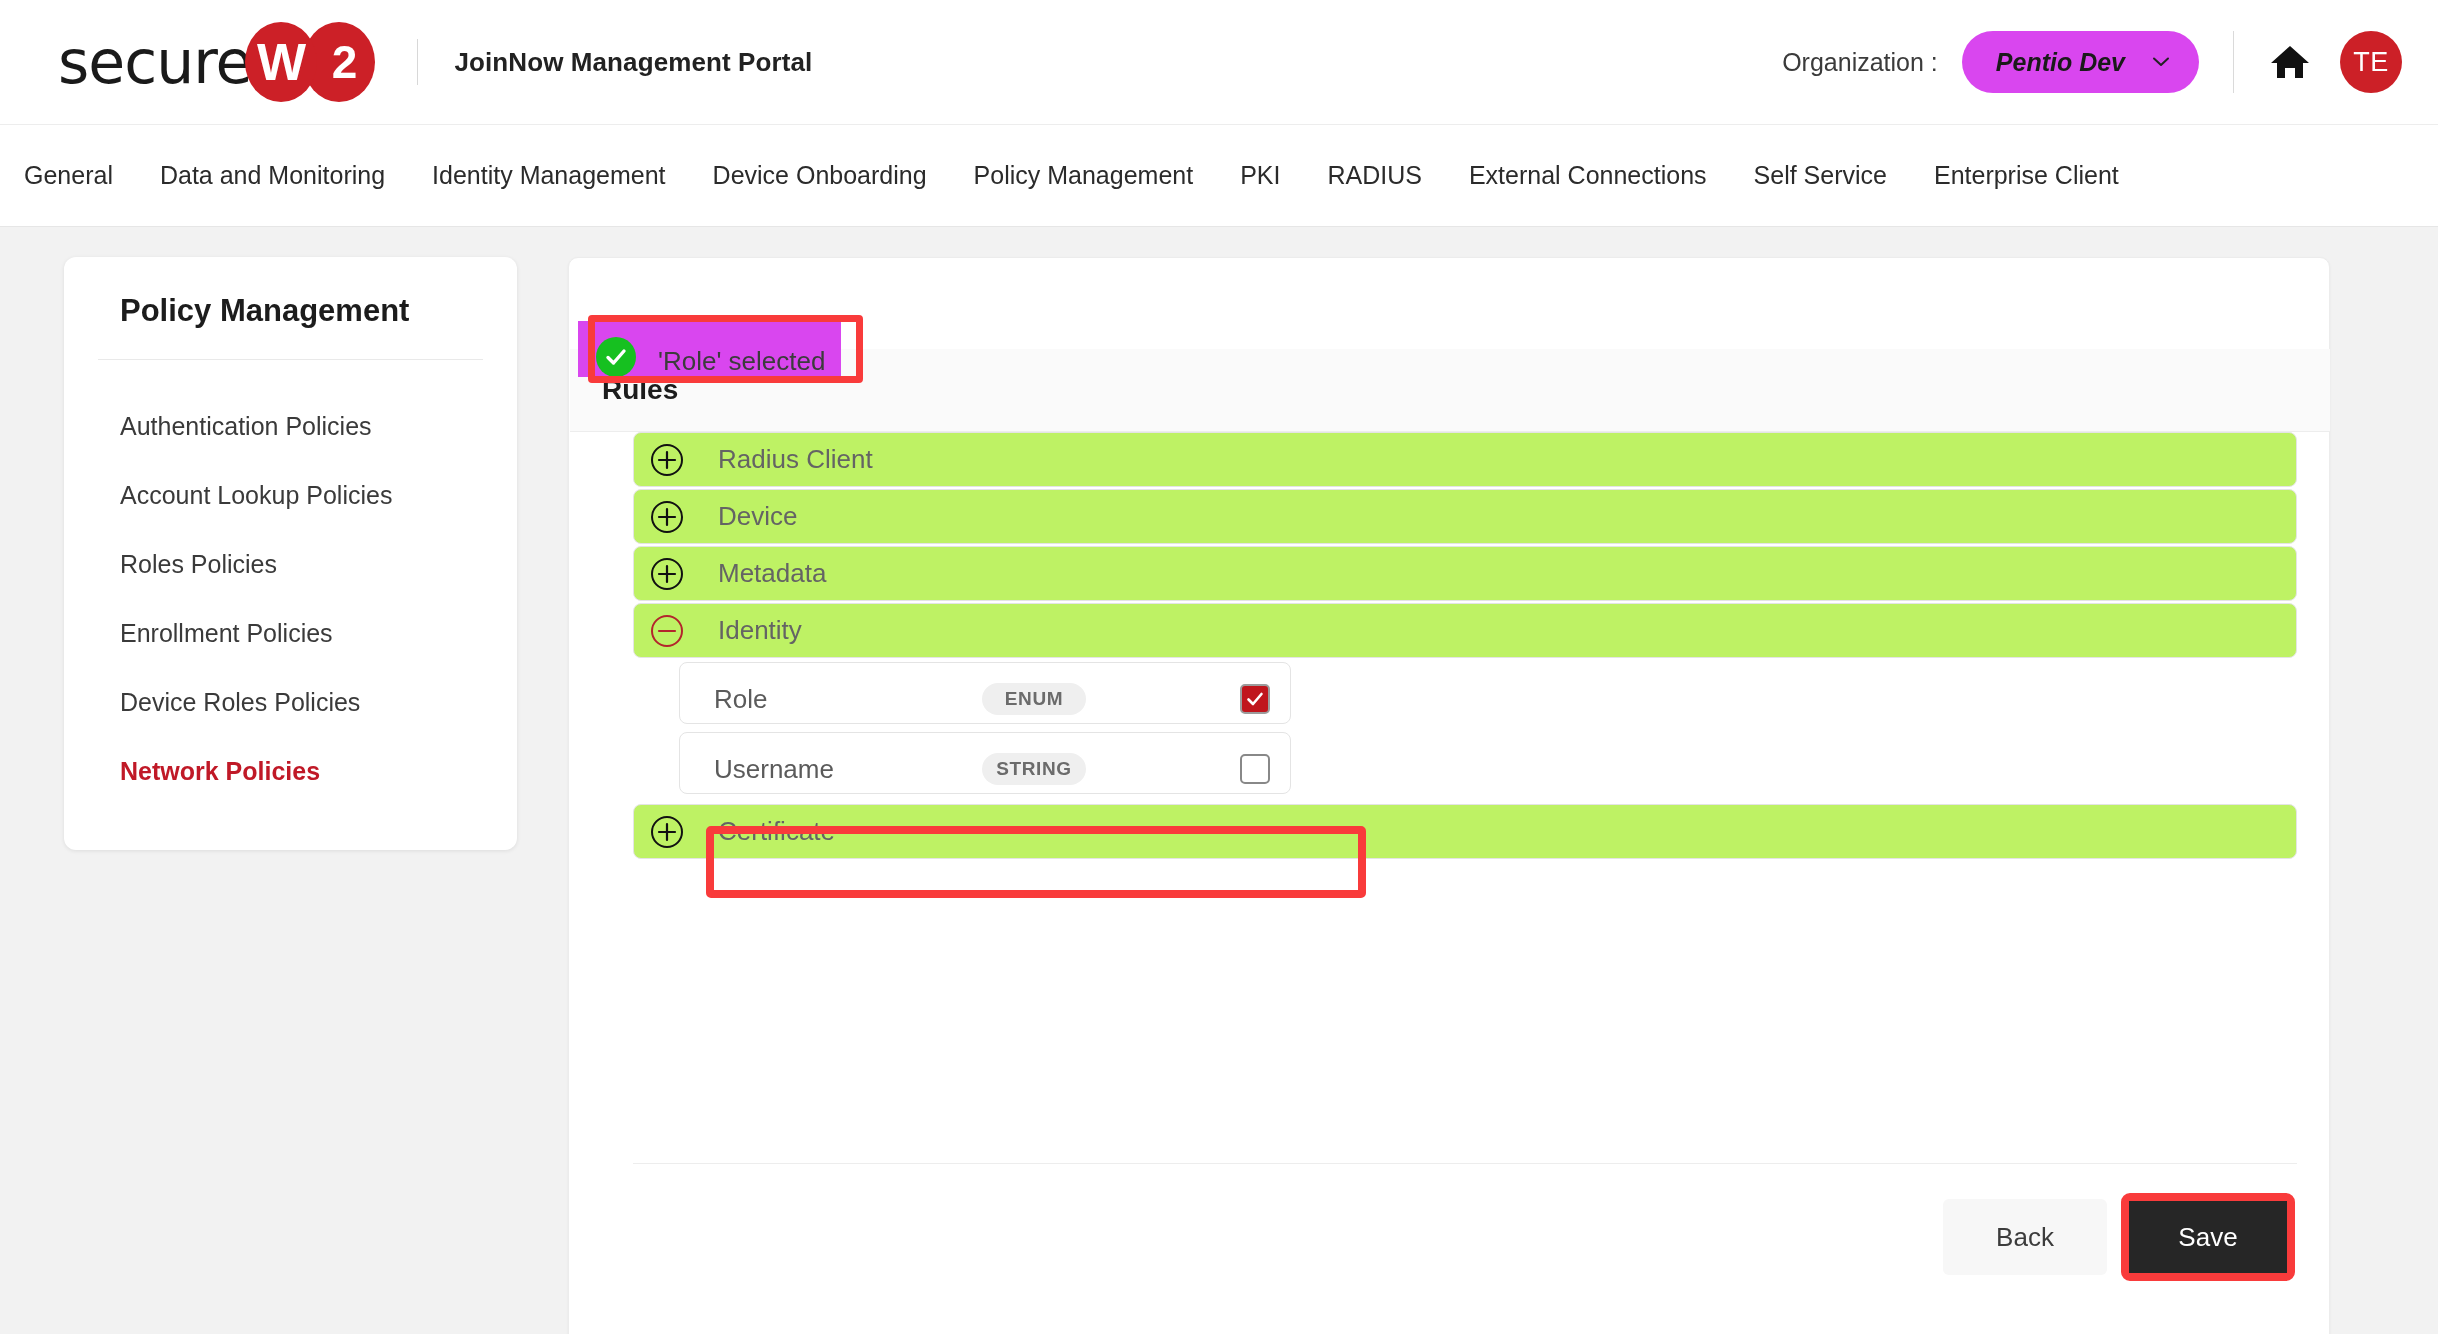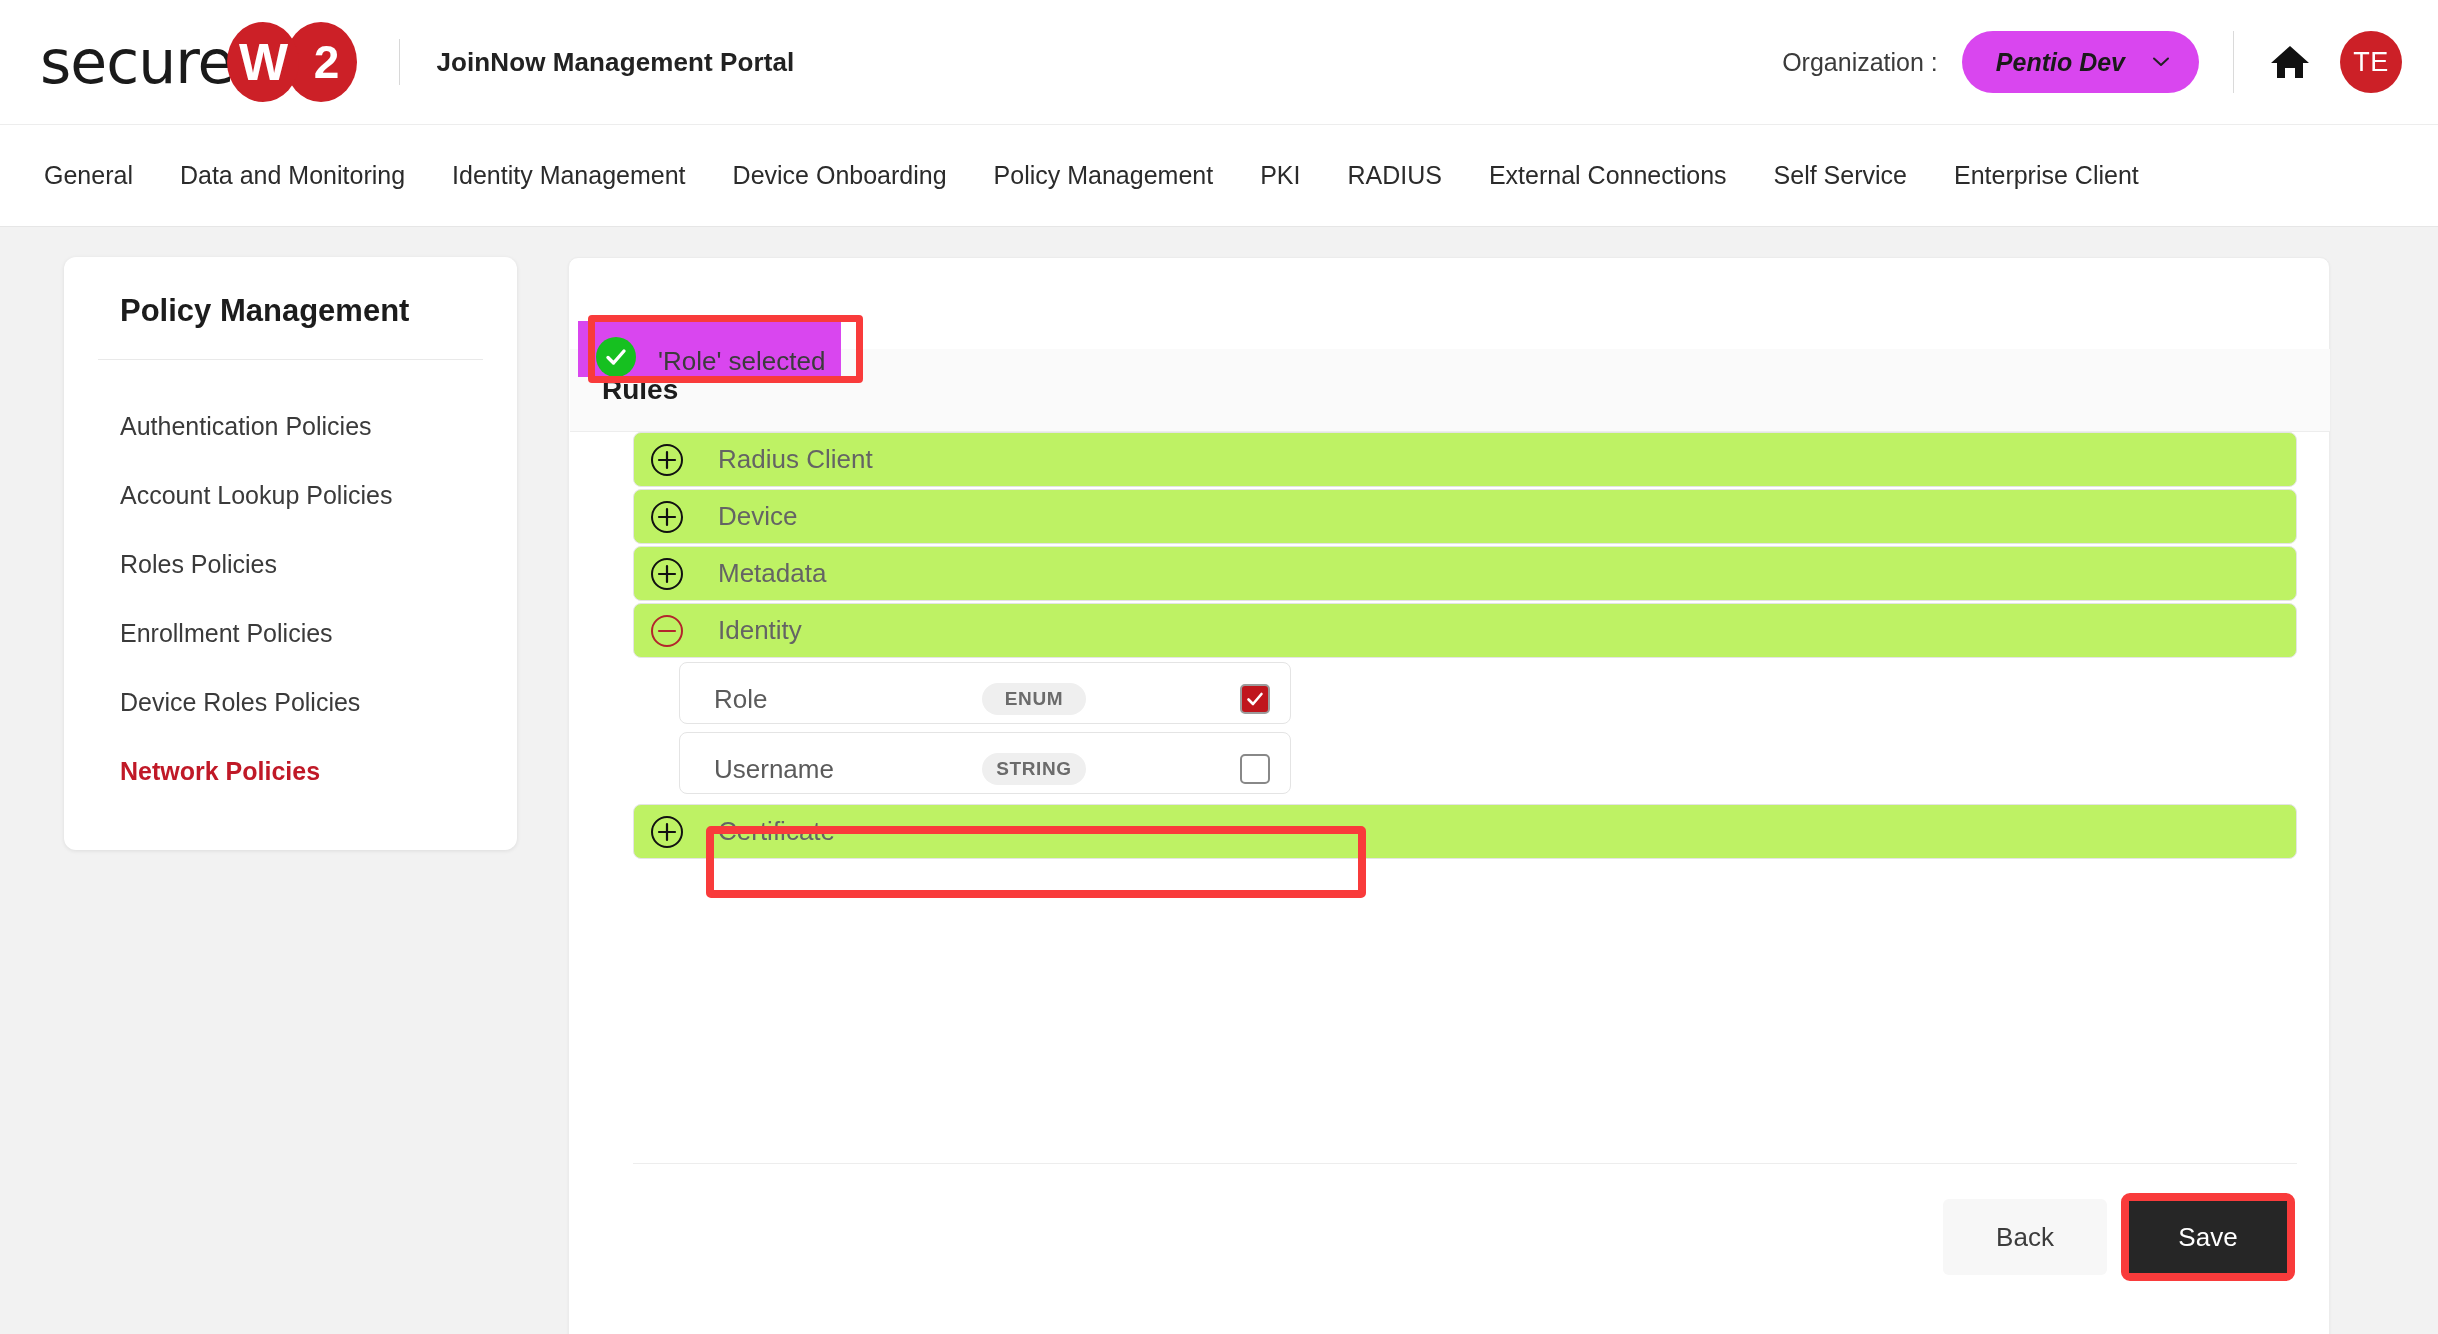--- a/index.html
+++ b/index.html
@@ -17,21 +17,21 @@
     top: 0; left: 0;
     width: 2438px;
     height: 124px;
     background: #ffffff;
     display: flex;
     align-items: center;
   }
   .logo-wrap {
     display: flex;
     align-items: center;
-    margin-left: 40px;
+    margin-left: 58px;
   }
   .logo-secure {
     font-family: "DejaVu Sans", sans-serif;
     font-size: 60px;
     font-weight: 400;
     letter-spacing: -1px;
     color: #1a1a1a;
     line-height: 1;
   }
   .logo-badge {
@@ -125,21 +125,21 @@
   .navbar {
     position: absolute;
     top: 124px; left: 0;
     width: 2438px;
     height: 103px;
     background: #ffffff;
     border-top: 1px solid #ededed;
     border-bottom: 1px solid #e6e6e6;
     display: flex;
     align-items: center;
-    padding-left: 44px;
+    padding-left: 24px;
     text-align: right;
   }
   .nav-item {
     font-size: 25px;
     color: #2b2b2b;
     margin-right: 47px;
     white-space: nowrap;
     cursor: pointer;
   }
 

